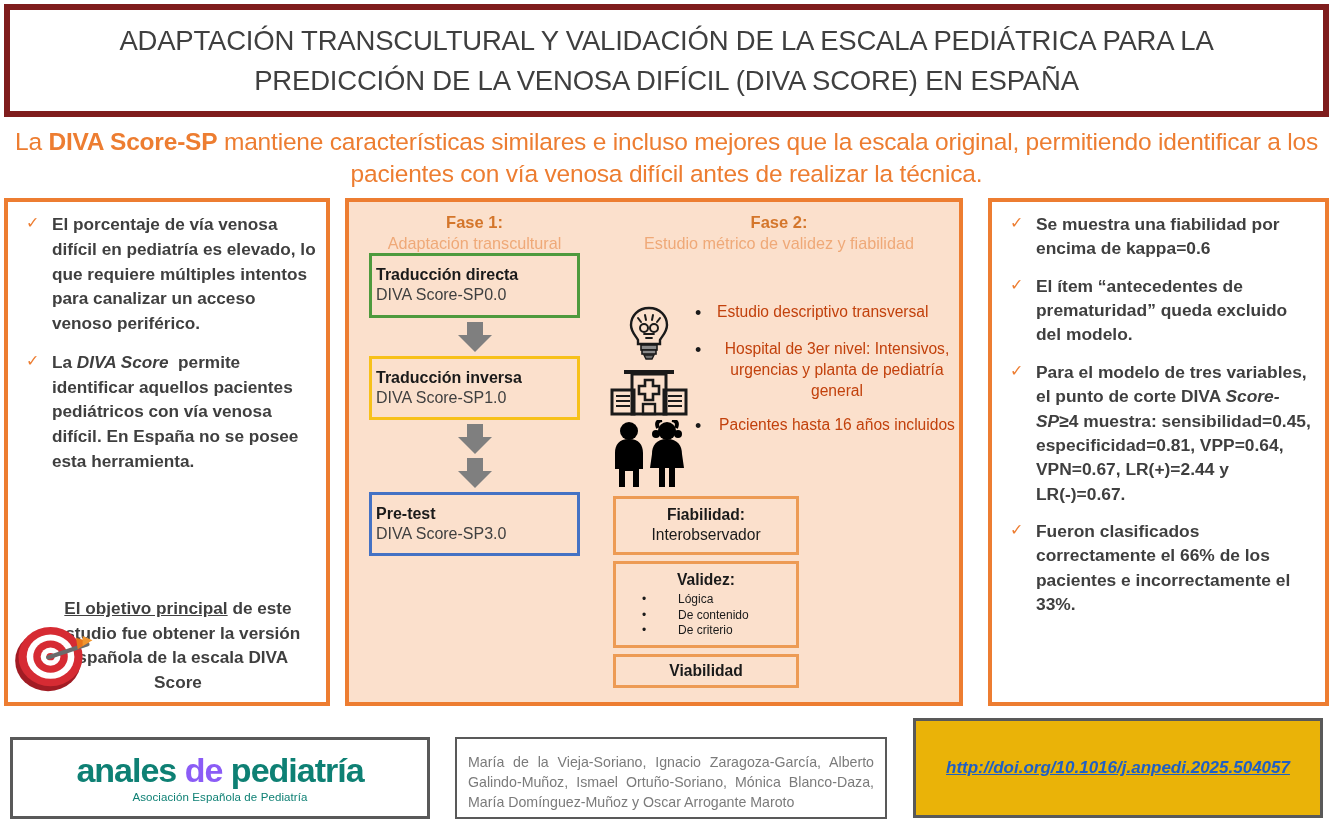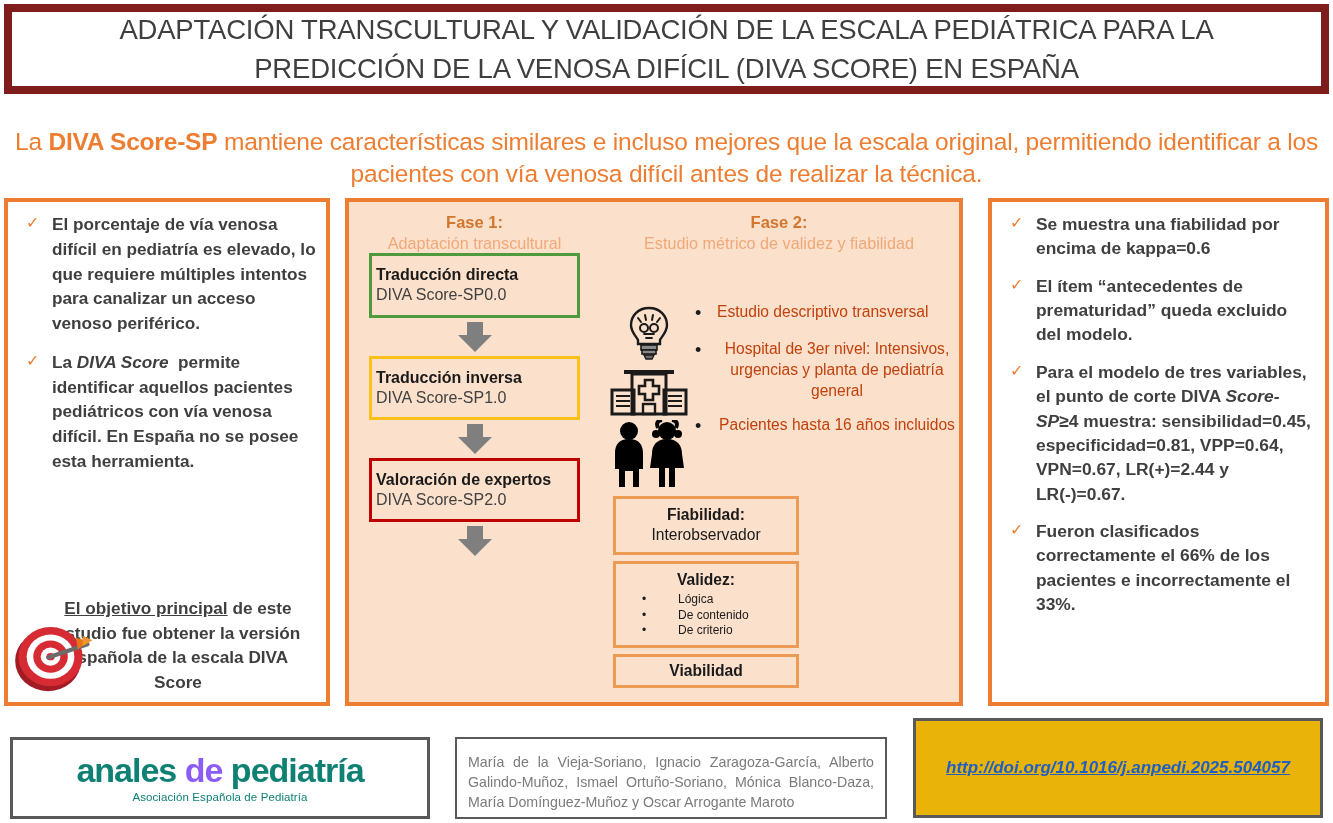--- a/index.html
+++ b/index.html
@@ -10,22 +10,22 @@
   body {
     width: 1333px; height: 823px;
     font-family: "Liberation Sans", sans-serif;
     position: relative;
     overflow: hidden;
   }
 
   
   .title-box {
     position: absolute;
-    left: 4px; top: 4px; width: 1325px; height: 90px;
-    border: 8px solid #7f1d1d;
+    left: 4px; top: 4px; width: 1325px; height: 113px;
+    border: 6px solid #7f1d1d;
     background: #ffffff;
     display: flex; align-items: center; justify-content: center;
   }
   .title-text {
     font-size: 27.5px;
     font-weight: 400;
     color: #3F3F3F;
     text-align: center;
     line-height: 1.42;
     letter-spacing: -0.2px;
@@ -277,28 +277,28 @@
       </div>
 
     <div class="flow-box b-yellow">
       <span class="fb-title">Traducción inversa</span>
       <span class="fb-sub">DIVA Score-SP1.0</span>
     </div>
     <div class="arrow-wrap">
         <div class="arrow-down"></div>
       </div>
 
-    <div class="flow-box b-red">
-      <span class="fb-title">Valoración de expertos</span>
-      <span class="fb-sub">DIVA Score-SP2.0</span>
-    </div>
     <div class="arrow-wrap">
         <div class="arrow-down"></div>
       </div>
 
+    <div class="flow-box b-blue">
+      <span class="fb-title">Pre-test</span>
+      <span class="fb-sub">DIVA Score-SP3.0</span>
+    </div>
   </div>
 
   <div class="fase-col-2">
     <div class="fase-head">
       <span class="ftitle">Fase 2:</span>
       <span class="fsub">Estudio métrico de validez y fiabilidad</span>
     </div>
 
     <div class="icon-row">
       <div class="icon-cell">

